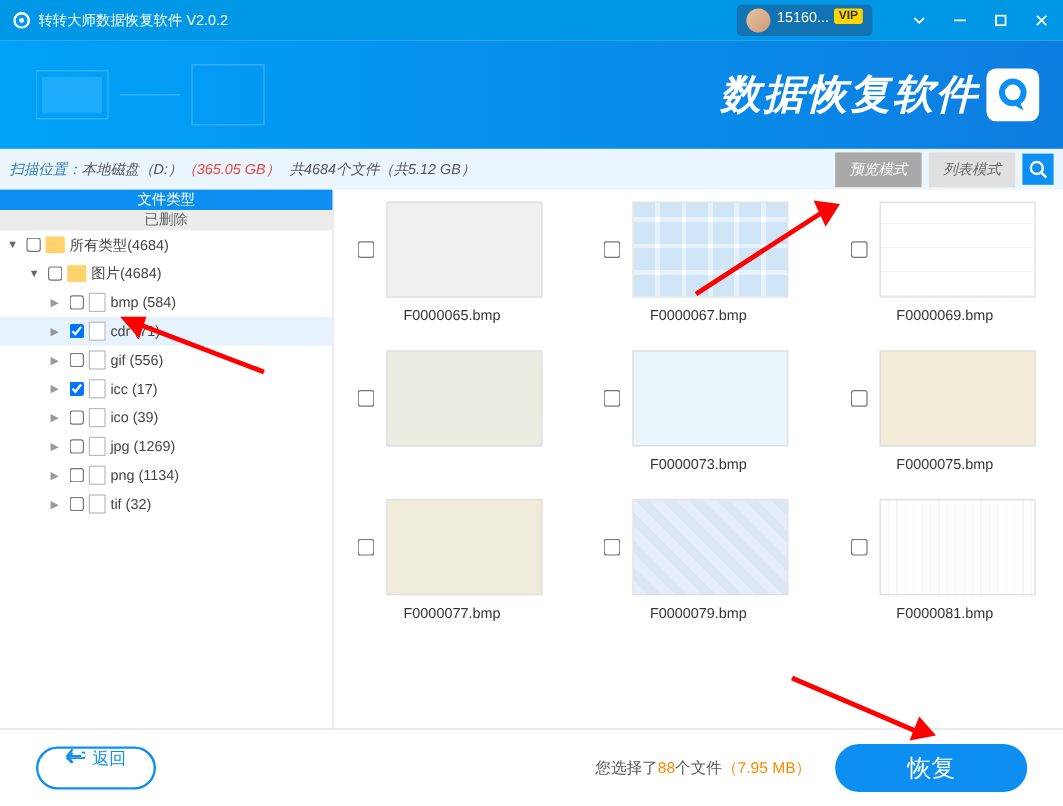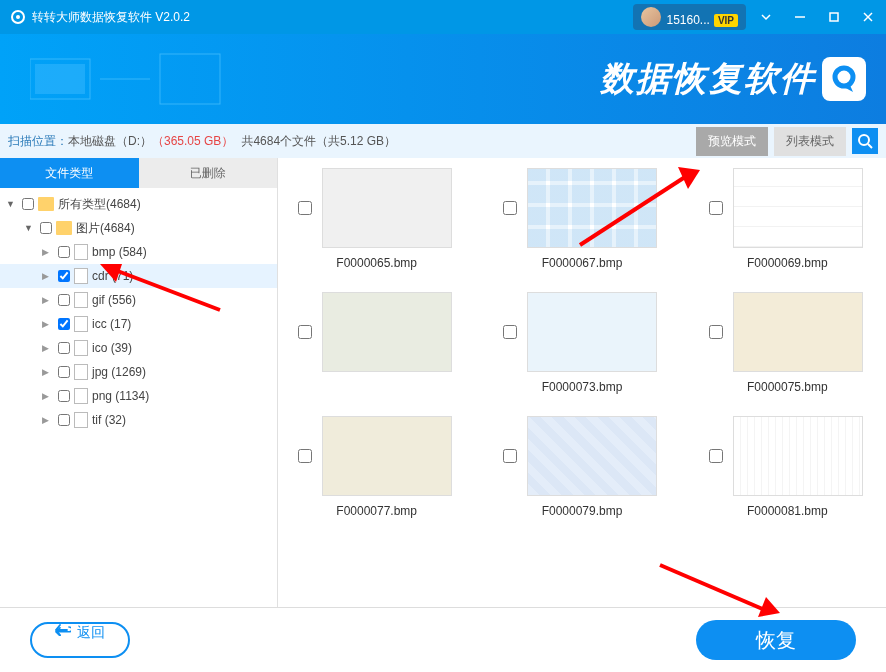--- a/index.html
+++ b/index.html
@@ -1,43 +1,43 @@
 <!DOCTYPE html>
 <html><head>
   <meta charset="utf-8">
   <style>
     * { margin: 0; padding: 0; box-sizing: border-box; }
     body { font-family: "Microsoft YaHei", sans-serif; font-size: 13px; background: #fff; width: 886px; height: 672px; overflow: hidden; position: relative; }
     
     .titlebar { height: 34px; background: #0097e6; display: flex; align-items: center; padding: 0 10px; color: #fff; }
     .titlebar .app-icon { width: 16px; height: 16px; margin-right: 6px; display:inline-flex; align-items:center; justify-content:center; }
     .titlebar .title { font-size: 12px; flex: 1; }
-    .titlebar .user-badge { display: flex; align-items: flex-end; background: #1273b3; border-radius: 4px; padding: 3px 8px; margin-right: 12px; font-size: 12px; }
+    .titlebar .user-badge { display: flex; align-items: flex-start; background: #1273b3; border-radius: 4px; padding: 3px 8px; margin-right: 31px; font-size: 12px; }
     .titlebar .avatar { width: 20px; height: 20px; border-radius: 50%; background: linear-gradient(135deg,#e8c5a0,#c97); margin-right: 6px; }
     .titlebar .vip { background: #ffd500; color: #333; font-size: 10px; padding: 1px 4px; border-radius: 2px; margin-left: 4px; font-weight: bold; }
     .titlebar .win-controls { display: flex; gap: 18px; }
     .titlebar .win-btn { width: 16px; height: 16px; display: flex; align-items: center; justify-content: center; cursor: pointer; }
     
     .banner { height: 90px; background: linear-gradient(90deg, #00a2f8 0%, #0d7de0 100%); position: relative; overflow: hidden; display: flex; align-items: center; justify-content: flex-end; padding-right: 20px; }
     .banner .deco { position: absolute; left: 30px; top: 15px; width: 200px; height: 60px; opacity: 0.5; }
     .banner .headline { color: #fff; font-size: 34px; font-weight: bold; font-style: italic; letter-spacing: 2px; margin-right: 6px; }
     .banner .logo { width: 44px; height: 44px; background: #fff; border-radius: 8px; display: flex; align-items: center; justify-content: center; }
     
-    .pathbar { height: 34px; background: #eaf5fe; display: flex; align-items: center; padding: 0 8px; font-size: 12px; color: #555; }
+    .pathbar { height: 34px; background: #eaf5fe; display: flex; align-items: center; padding: 0 8px; font-size: 12px; color: #555; font-style: italic; }
     .pathbar .pathlabel { color: #2a7ab8; }
     .pathbar .size-red { color: #e64545; }
     .pathbar .spacer { flex:1; }
     .pathbar .mode-btn { padding: 6px 12px; background: #a9a9a9; color: #fff; margin-left: 6px; font-size: 12px; cursor: pointer; }
     .pathbar .mode-btn.inactive { background: #e0e0e0; color: #666; }
     .pathbar .search-btn { width: 26px; height: 26px; background: #0d8ff2; display:flex; align-items:center; justify-content:center; margin-left: 6px; cursor:pointer; }
     
     .content { display: flex; height: 450px; border-bottom: 1px solid #ddd; }
     
     .sidebar { width: 278px; border-right: 1px solid #e0e0e0; display: flex; flex-direction: column; }
-    .tabs { display: flex; height: 30px; }
+    .tabs { display: flex; height: 30px; flex-direction: column; }
     .tab { flex: 1; display: flex; align-items: center; justify-content: center; font-size: 12px; cursor: pointer; }
     .tab.active { background: #0d8ff2; color: #fff; }
     .tab:not(.active) { background: #ececec; color: #666; }
     .tree { flex: 1; overflow-y: auto; padding: 4px 0; font-size: 12px;}
     .tree-row { display: flex; align-items: center; height: 24px; padding-left: 6px; cursor: pointer; color: #444; }
     .tree-row.selected { background: #e6f3ff; }
     .tree-row .caret { width: 12px; display:inline-block; color:#666; font-size: 9px;}
     .tree-row input[type=checkbox] { margin: 0 4px; width: 12px; height:12px; }
     .tree-row .folder-icon { width: 16px; height: 14px; background:#ffd26b; border-radius:1px; margin-right:4px; display:inline-block;}
     .tree-row .file-icon { width: 14px; height: 16px; background:#fff; border:1px solid #bbb; margin-right:4px; display:inline-block; position:relative;}
@@ -299,20 +299,23 @@
 
 <div class="footer">
   <div class="back-btn">
     <svg width="16" height="12" viewBox="0 0 16 12">
         <path d="M5 1L1 6l4 5M1 6h13a3 3 0 0 0 0-6" fill="none" stroke="#0d8ff2" stroke-width="1.8" stroke-linecap="round" transform="translate(0,3) scale(1,0.8)"></path>
         <path d="M5 1L1 6l4 5M1 6h11" fill="none" stroke="#0d8ff2" stroke-width="1.8" stroke-linecap="round"></path>
       </svg>
     <span>返回</span>
   </div>
   <span class="spacer"></span>
+  <span class="sel-info">
+    <span>您选择了</span><span class="orange">88</span><span>个文件</span><span class="orange">（7.95 MB）</span>
+  </span>
   <div class="recover-btn">恢复</div>
 </div>
 
 <div class="arrow" style="left:100px; top:260px;">
   <svg width="130" height="60">
       <line x1="120" y1="50" x2="15" y2="10"></line>
       <polygon points="0,4 22,4 16,22"></polygon>
     </svg>
 </div>
 <div class="arrow" style="left:570px; top:165px;">

